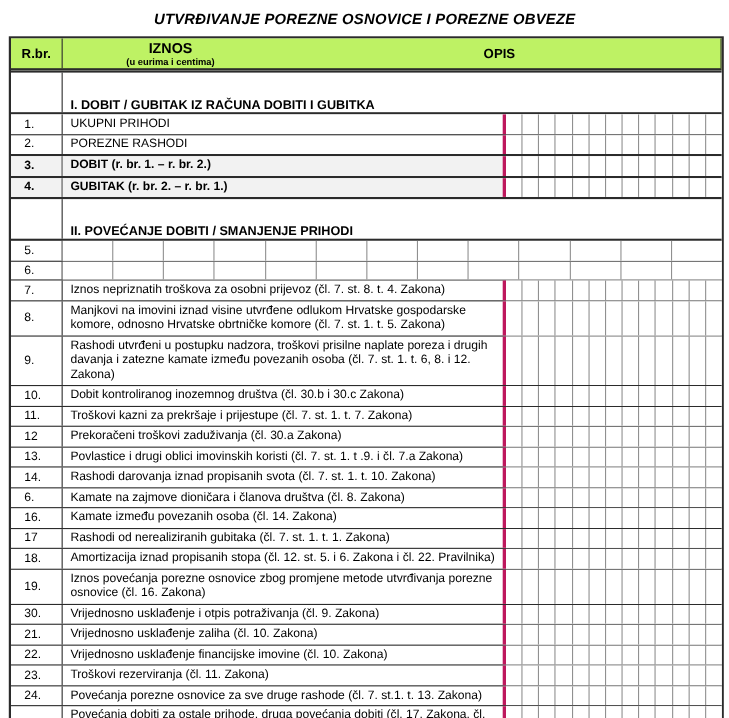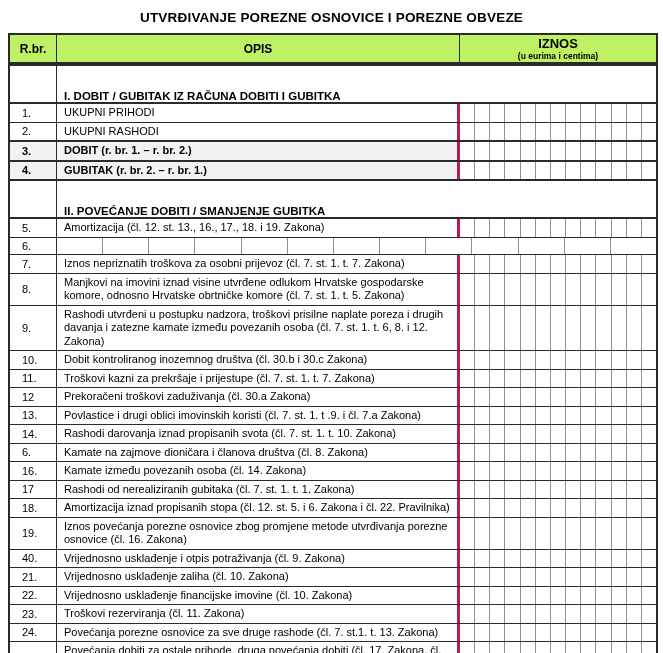--- a/index.html
+++ b/index.html
@@ -4,20 +4,21 @@
 <style>
   html,body{margin:0;padding:0;}
   body{
     width:663px;height:653px;background:#ffffff;color:#000;
     font-family:"Liberation Sans","DejaVu Sans",sans-serif;
     -webkit-font-smoothing:antialiased;overflow:hidden;
   }
   .title{
     text-align:center;font-weight:bold;font-size:13.5px;letter-spacing:.2px;
     padding:10px 0 8px 0;
+    font-style:italic;
   }
   .form-table{
     margin-left:8px;width:650px;box-sizing:border-box;
     border:2px solid #2b2b2b;background:#fff;
   }
   
   .hrow{display:flex;background:#bef264;border-bottom:2px solid #2b2b2b;height:29px;box-sizing:border-box;}
   .hcell{display:flex;align-items:center;justify-content:center;box-sizing:border-box;font-weight:bold;}
   .hcell.hnum{width:47px;flex:none;border-right:1px solid #2b2b2b;font-size:12px;}
   .hcell.hopis{width:403px;flex:none;border-right:1px solid #2b2b2b;font-size:12px;}
@@ -56,25 +57,25 @@
   .row.ml3{min-height:43px;}
 </style>
 </head>
 <body>
 
 <div class="title">UTVRĐIVANJE POREZNE OSNOVICE I POREZNE OBVEZE</div>
 
 <div class="form-table">
   <div class="hrow">
     <div class="hcell hnum">R.br.</div>
-    <div class="hcell hopis">OPIS</div>
     <div class="hcell hiznos">
       <div class="big">IZNOS</div>
       <div class="sub">(u eurima i centima)</div>
     </div>
+    <div class="hcell hopis">OPIS</div>
   </div>
   <div>
       <div class="row section">
         <div class="cell num"></div>
         <div class="cell span">I. DOBIT / GUBITAK IZ RAČUNA DOBITI I GUBITKA</div>
       </div>
       <div class="row">
         <div class="cell num">1.</div>
         <div class="cell opis">UKUPNI PRIHODI</div>
         <div class="cell iznos">
@@ -88,21 +89,21 @@
           <div class="box"></div>
           <div class="box"></div>
           <div class="box"></div>
           <div class="box"></div>
           <div class="box"></div>
           <div class="box"></div>
         </div>
       </div>
       <div class="row">
         <div class="cell num">2.</div>
-        <div class="cell opis">UKUPNI RASHODI</div>
+        <div class="cell opis">POREZNE RASHODI</div>
         <div class="cell iznos">
           <div class="box"></div>
           <div class="box"></div>
           <div class="box"></div>
           <div class="box"></div>
           <div class="box"></div>
           <div class="box"></div>
           <div class="box"></div>
           <div class="box"></div>
           <div class="box"></div>
@@ -145,25 +146,24 @@
           <div class="box"></div>
           <div class="box"></div>
           <div class="box"></div>
           <div class="box"></div>
           <div class="box"></div>
           <div class="box"></div>
         </div>
       </div>
       <div class="row section">
         <div class="cell num"></div>
-        <div class="cell span">II. POVEĆANJE DOBITI / SMANJENJE GUBITKA</div>
+        <div class="cell span">II. POVEĆANJE DOBITI / SMANJENJE PRIHODI</div>
       </div>
       <div class="row">
         <div class="cell num">5.</div>
-        <div class="cell opis">Amortizacija (čl. 12. st. 13., 16., 17., 18. i 19. Zakona)</div>
         <div class="cell iznos">
           <div class="box"></div>
           <div class="box"></div>
           <div class="box"></div>
           <div class="box"></div>
           <div class="box"></div>
           <div class="box"></div>
           <div class="box"></div>
           <div class="box"></div>
           <div class="box"></div>
@@ -186,21 +186,21 @@
           <div class="box"></div>
           <div class="box"></div>
           <div class="box"></div>
           <div class="box"></div>
           <div class="box"></div>
           <div class="box"></div>
         </div>
       </div>
       <div class="row">
         <div class="cell num">7.</div>
-        <div class="cell opis">Iznos nepriznatih troškova za osobni prijevoz (čl. 7. st. 1. t. 7. Zakona)</div>
+        <div class="cell opis">Iznos nepriznatih troškova za osobni prijevoz (čl. 7. st. 8. t. 4. Zakona)</div>
         <div class="cell iznos">
           <div class="box"></div>
           <div class="box"></div>
           <div class="box"></div>
           <div class="box"></div>
           <div class="box"></div>
           <div class="box"></div>
           <div class="box"></div>
           <div class="box"></div>
           <div class="box"></div>
@@ -432,21 +432,21 @@
           <div class="box"></div>
           <div class="box"></div>
           <div class="box"></div>
           <div class="box"></div>
           <div class="box"></div>
           <div class="box"></div>
           <div class="box"></div>
         </div>
       </div>
       <div class="row">
-        <div class="cell num">40.</div>
+        <div class="cell num">30.</div>
         <div class="cell opis">Vrijednosno usklađenje i otpis potraživanja (čl. 9. Zakona)</div>
         <div class="cell iznos">
           <div class="box"></div>
           <div class="box"></div>
           <div class="box"></div>
           <div class="box"></div>
           <div class="box"></div>
           <div class="box"></div>
           <div class="box"></div>
           <div class="box"></div>

